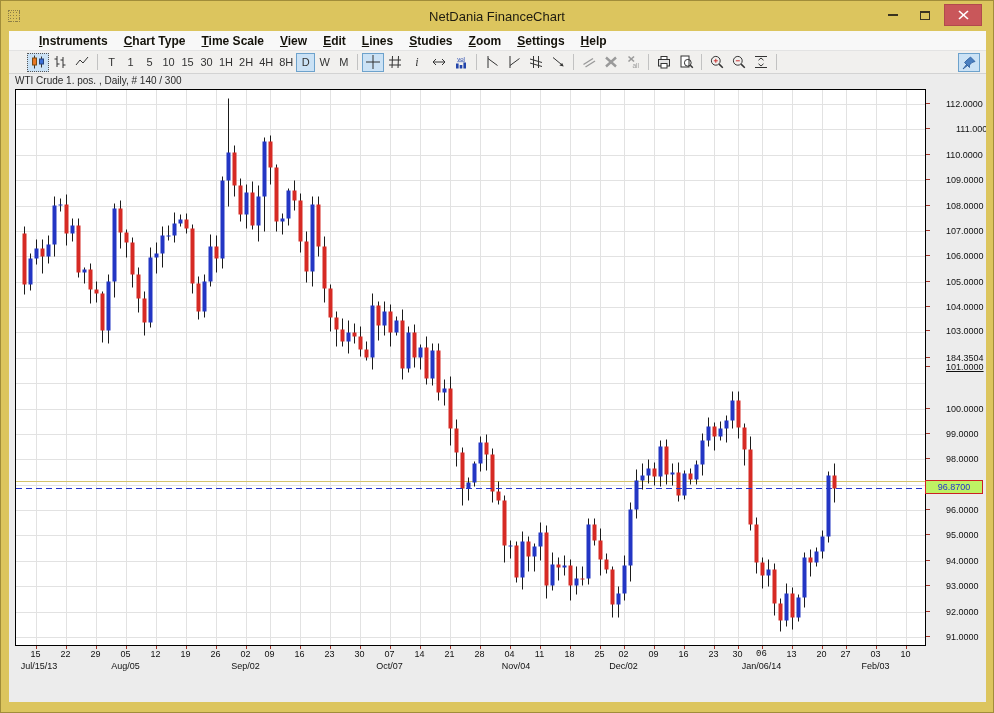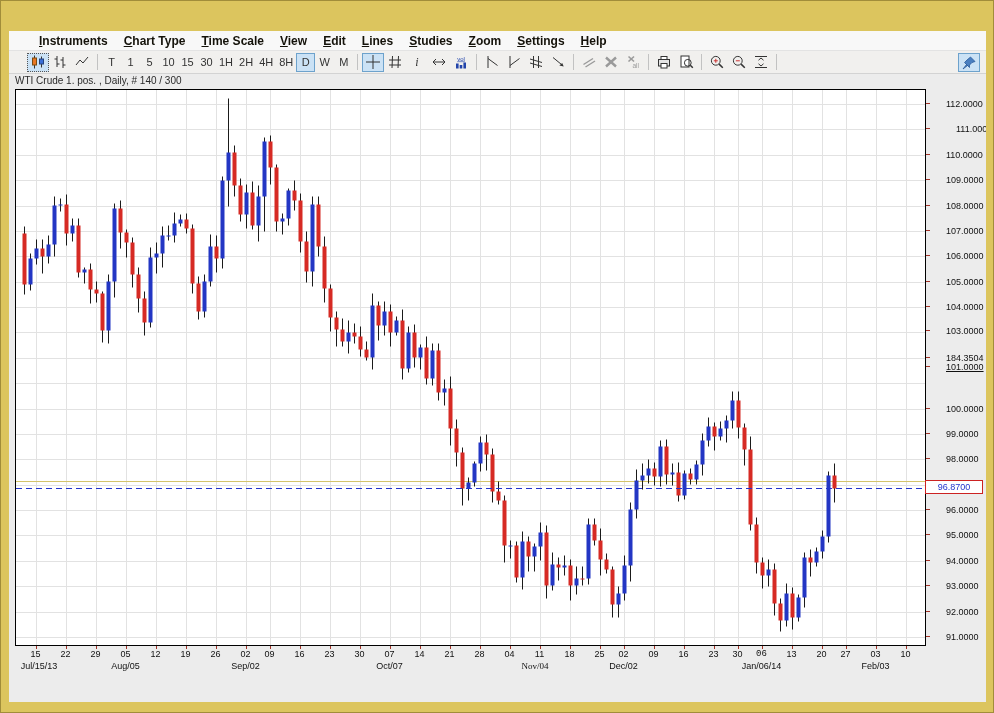--- a/index.html
+++ b/index.html
@@ -37,21 +37,21 @@
   .chart-region { position:relative; flex:1; background:#ececec; overflow:hidden; }
   .legend { position:absolute; left:6px; top:1px; font-size:10px; color:#2a2a2a; }
   .plot-wrap { position:absolute; left:6px; top:15px; width:911px; height:557px; background:#fff; border:1px solid #000; }
   .plot-wrap svg { display:block; }
 
   .yaxis { position:absolute; left:917px; top:15px; width:62px; height:557px; }
   .ylabel { position:absolute; font-size:9px; color:#111; white-space:nowrap; }
   .ylabel .ytick { position:absolute; left:0; top:4px; width:4px; height:1px; background:#a33327; }
   .ylabel .ytext { margin-left:20px; }
 
-  .price-tag { position:absolute; left:916px; width:58px; height:14px; background:#ffffff; border:1px solid #cc2222;
+  .price-tag { position:absolute; left:916px; width:58px; height:14px; background:#bef264; border:1px solid #cc2222;
                font-size:9px; color:#2233cc; display:flex; align-items:center; justify-content:center; }
 
   .xaxis { position:absolute; left:6px; top:572px; width:911px; height:28px; }
   .xtick-mark { position:absolute; top:0; width:1px; height:3px; background:#a33327; }
   .xday { position:absolute; top:3px; font-size:9px; color:#111; transform:translateX(-50%); }
   .xmonth { position:absolute; top:15px; font-size:9px; color:#111; transform:translateX(-50%); white-space:nowrap; }
 
   
   .statusbar { height:26px; background:#f0efed; border-top:1px solid #cfcfcf; display:flex; align-items:center; padding-left:4px; }
   .sq-btn { width:20px; height:20px; display:flex; align-items:center; justify-content:center; border:1px solid #b8b8b8; background:#fdfdfd; }
@@ -62,20 +62,38 @@
                        font-size:11px; color:#333; padding-left:24px; outline:none; }
   .search-wrap input::placeholder { color:#8a8a8a; }
   .search-ico { position:absolute; left:5px; top:3px; }
   .timestamp { font-size:12px; font-weight:bold; color:#111; margin-left:6px; white-space:nowrap; }
 </style>
 </head>
 <body>
 
 <div class="window">
 
+  <div class="titlebar">
+    <span class="app-icon"></span>
+    <span class="title">NetDania FinanceChart</span>
+    <span class="win-controls">
+      <span class="win-btn minmax">
+          <span class="glyph-min"></span>
+        </span>
+      <span class="win-btn minmax">
+          <span class="glyph-max"></span>
+        </span>
+      <span class="win-btn close">
+          <svg width="11" height="10" viewBox="0 0 11 10">
+            <line x1="1" y1="1" x2="10" y2="9" stroke="#fff" stroke-width="1.6"></line>
+            <line x1="10" y1="1" x2="1" y2="9" stroke="#fff" stroke-width="1.6"></line>
+          </svg>
+        </span>
+    </span>
+  </div>
 
   <div class="content">
 
     <div class="menubar" id="menubar">
         <div class="menu-item"><u>I</u>nstruments</div>
         <div class="menu-item"><u>C</u>hart Type</div>
         <div class="menu-item"><u>T</u>ime Scale</div>
         <div class="menu-item"><u>V</u>iew</div>
         <div class="menu-item"><u>E</u>dit</div>
         <div class="menu-item"><u>L</u>ines</div>
@@ -737,21 +755,21 @@
           <span class="xtick-mark" style="left: 830.5px;"></span>
           <span class="xday" style="left: 830.5px;">27</span>
           <span class="xtick-mark" style="left: 860.5px;"></span>
           <span class="xday" style="left: 860.5px;">03</span>
           <span class="xtick-mark" style="left: 890.5px;"></span>
           <span class="xday" style="left: 890.5px;">10</span>
           <span class="xmonth" style="left: 24px;">Jul/15/13</span>
           <span class="xmonth" style="left: 110.5px;">Aug/05</span>
           <span class="xmonth" style="left: 230.5px;">Sep/02</span>
           <span class="xmonth" style="left: 374.5px;">Oct/07</span>
-          <span class="xmonth" style="left: 520px; font-family: Liberation Serif, serif;">Nov/04</span>
+          <span class="xmonth" style="left: 501px;">Nov/04</span>
           <span class="xmonth" style="left: 608.5px;">Dec/02</span>
           <span class="xmonth" style="left: 746.5px;">Jan/06/14</span>
           <span class="xmonth" style="left: 860.5px;">Feb/03</span>
         </div>
     </div>
 
 
   </div>
 </div>
 

